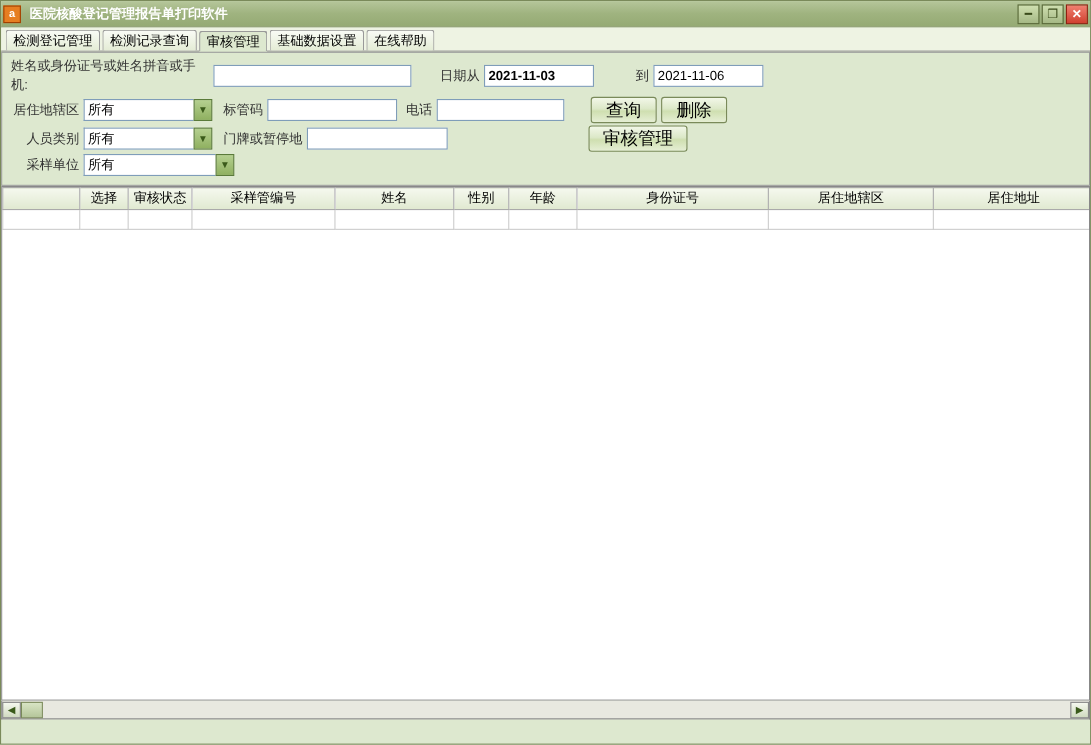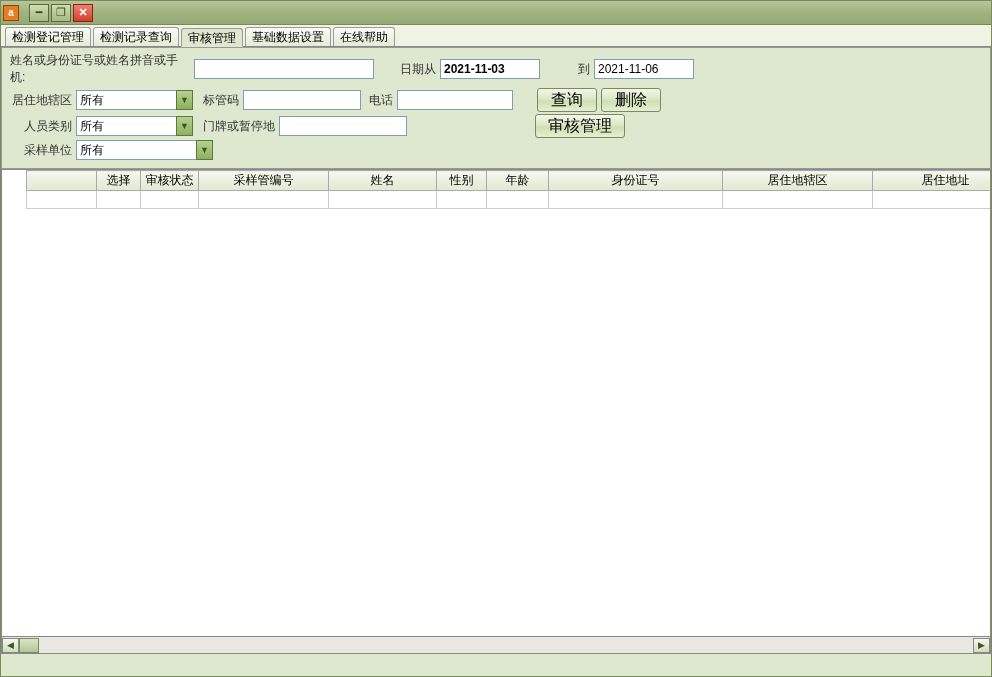--- a/index.html
+++ b/index.html
@@ -135,21 +135,20 @@
   cursor: pointer;
   padding: 0 12px;
   font-size: 16px;
 }
 .grid-wrap {
   border: 1px solid #888;
   background: #fff;
   height: 468px;
   overflow: hidden;
   margin: 0;
-  padding-left: 24px;
 }
 table.grid {
   border-collapse: collapse;
   width: 100%;
   table-layout: fixed;
 }
 table.grid th {
   background: linear-gradient(to bottom, #f5f8ee, #e0e9d0);
   border: 1px solid #aaa;
   font-weight: normal;
@@ -184,20 +183,21 @@
   width: 20px; height: 15px;
   background: linear-gradient(to bottom, #d8e4c4, #b5c69a);
   border: 1px solid #7a8a5a;
 }
 </style>
 </head>
 <body>
 
 <div class="titlebar">
   <span class="titlebar-icon">a</span>
+  <span class="titlebar-title">医院核酸登记管理报告单打印软件</span>
   <span class="winbtn">━</span>
   <span class="winbtn">❐</span>
   <span class="winbtn close">✕</span>
 </div>
 
 <div class="tabs">
   <div class="tab">检测登记管理</div>
   <div class="tab">检测记录查询</div>
   <div class="tab active">审核管理</div>
   <div class="tab">基础数据设置</div>

